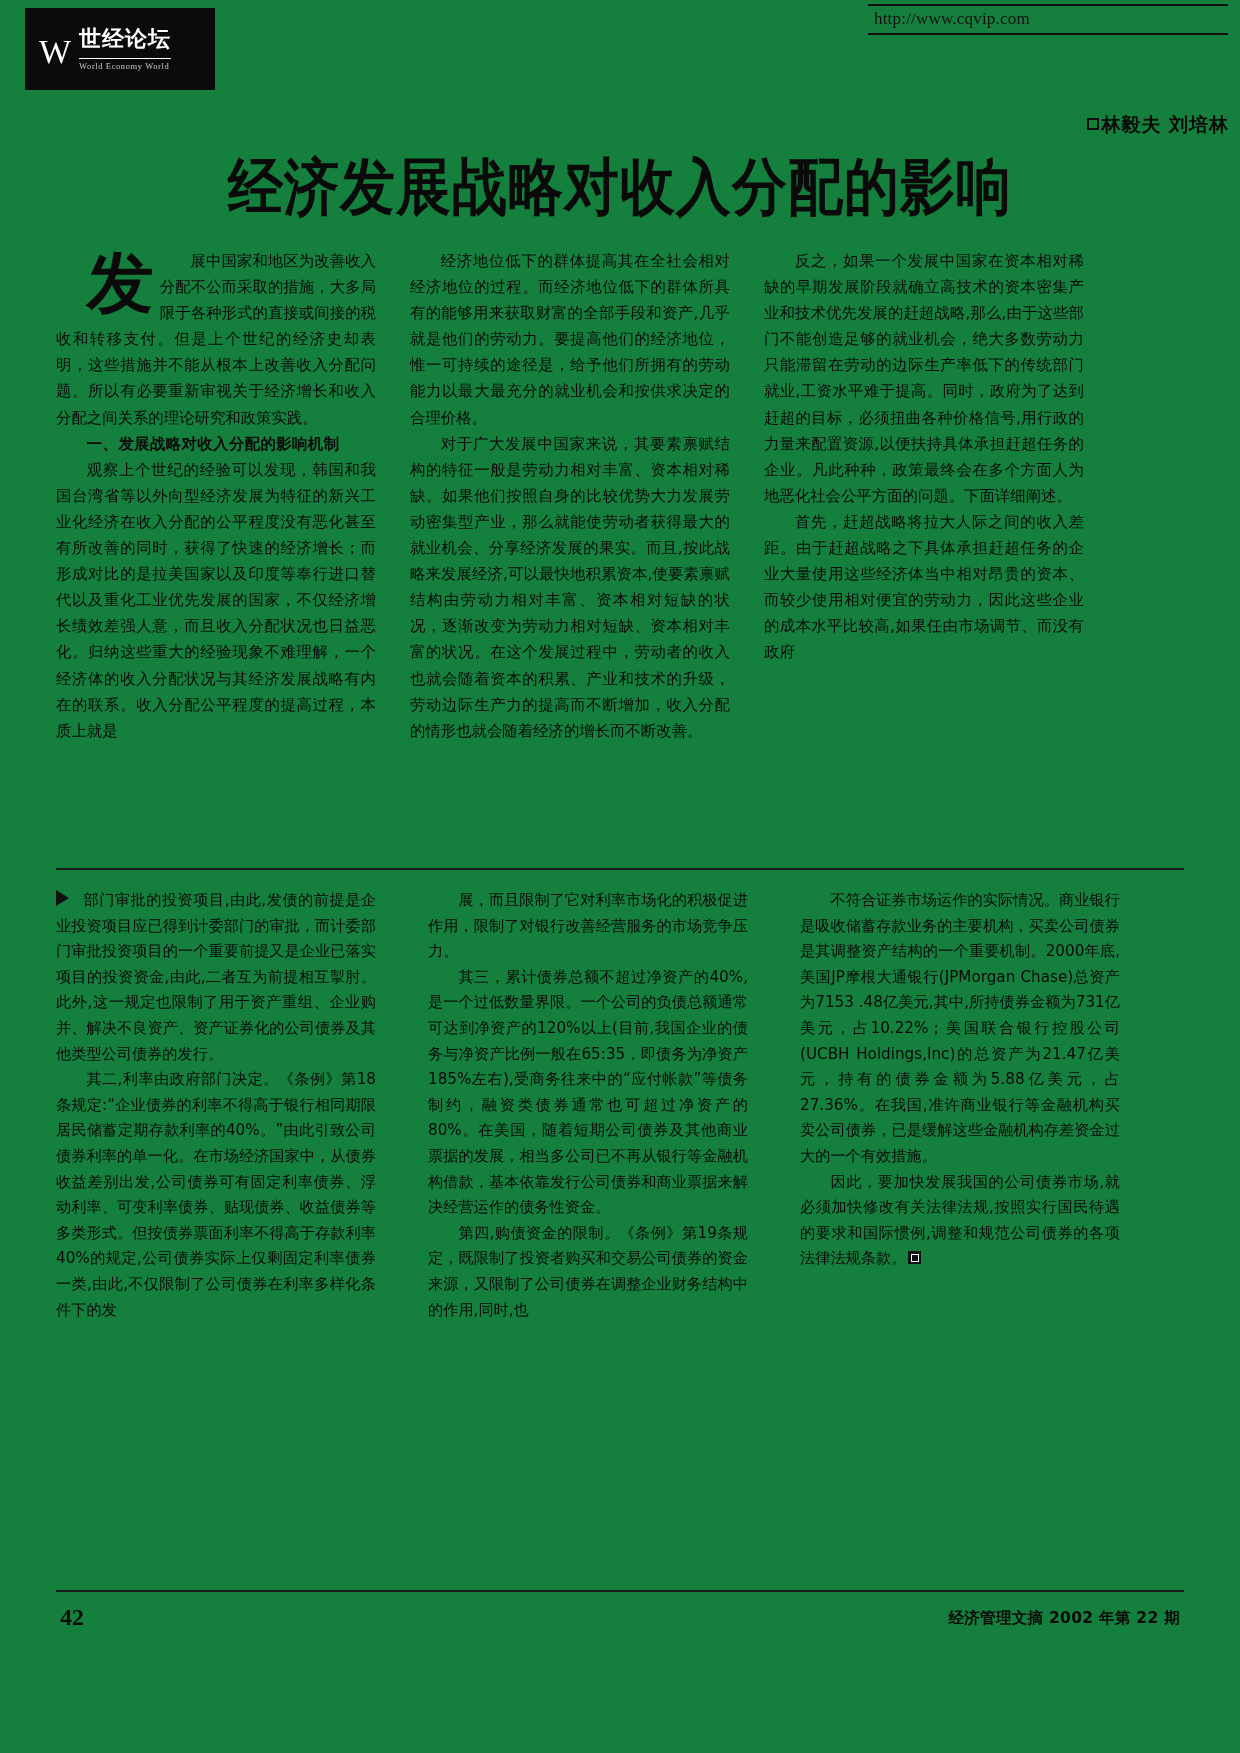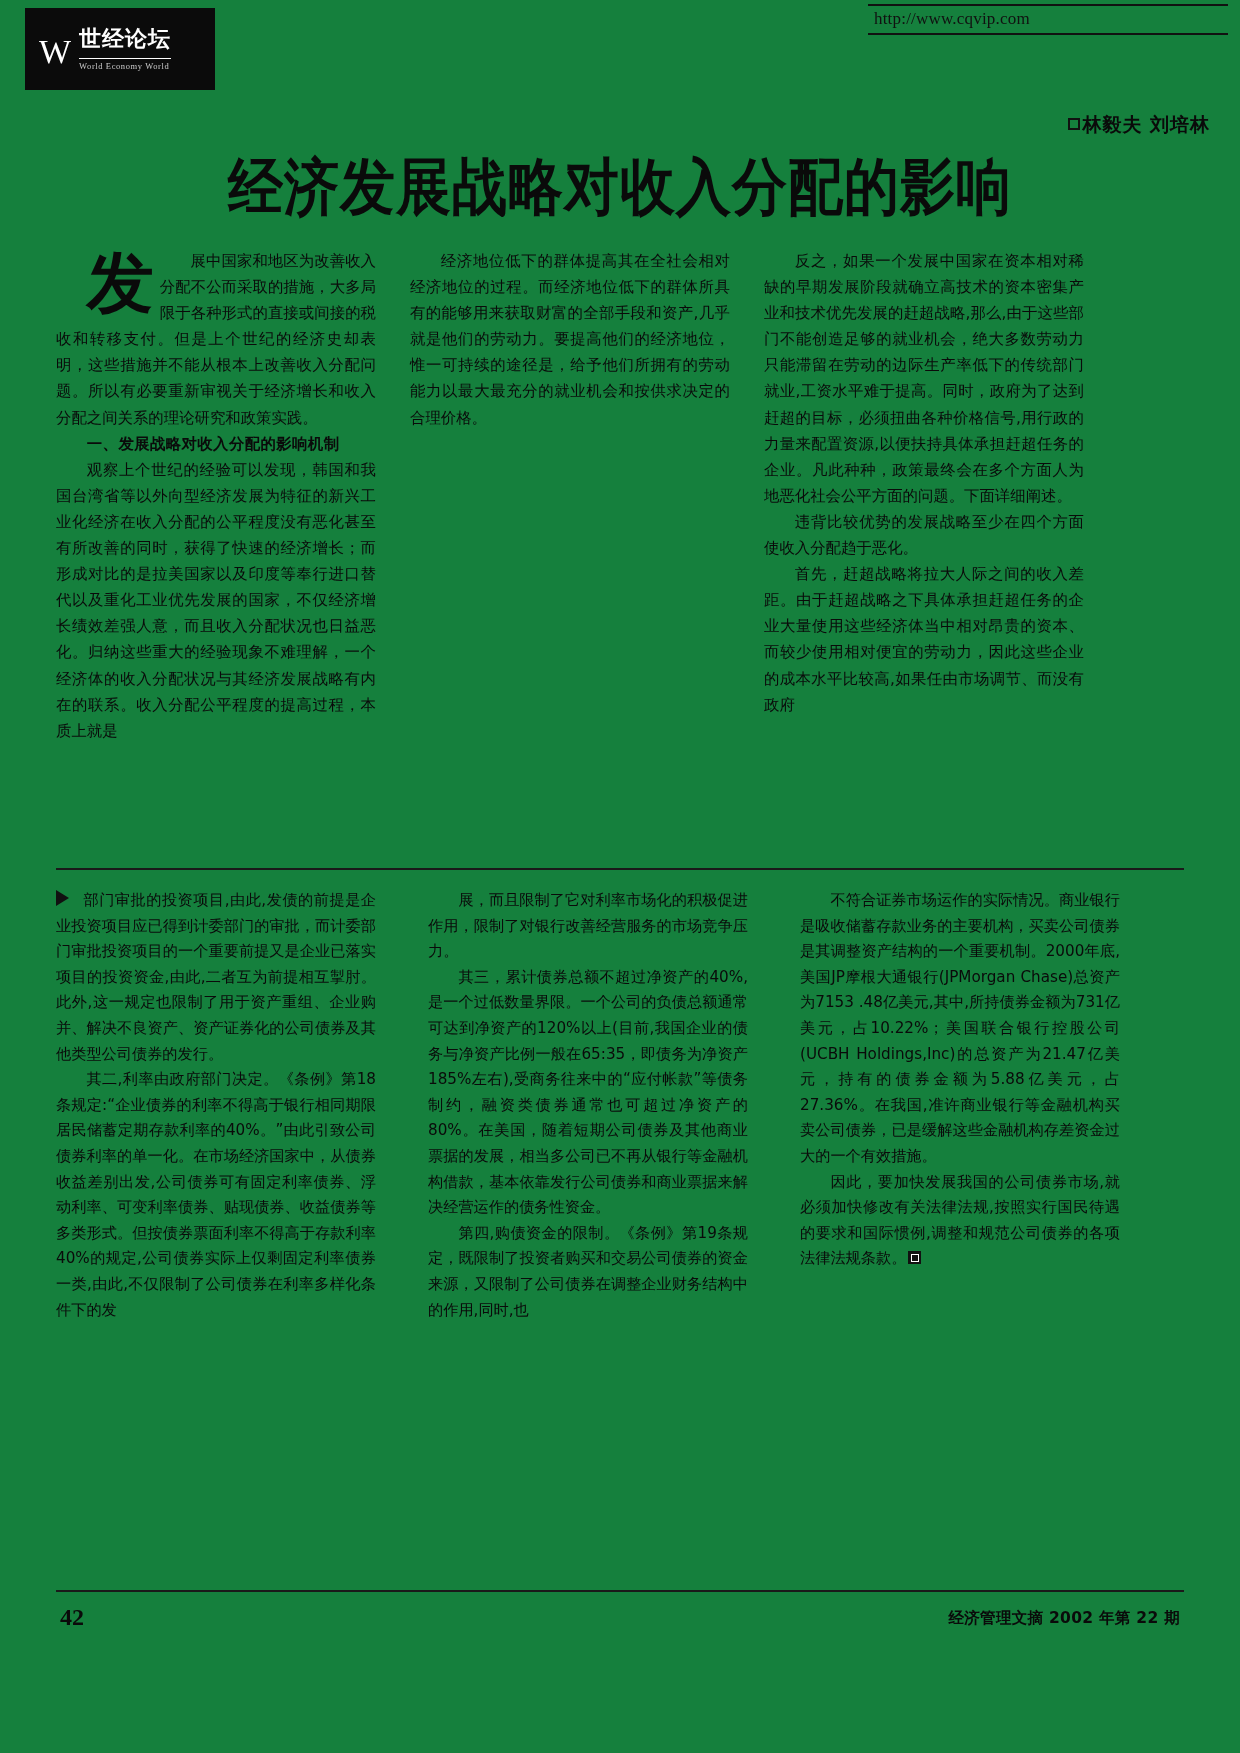--- a/index.html
+++ b/index.html
@@ -82,21 +82,21 @@
     font-family: "Liberation Serif", "DejaVu Serif", serif;
     font-size: 8.5px;
     letter-spacing: .6px;
     margin-top: 2px;
     opacity: .82;
   }
 
   
   .authors {
     position: absolute;
-    right: 30px;
+    right: 11px;
     top: 112px;
     font-size: 19px;
     font-weight: bold;
     letter-spacing: 1px;
   }
   .author-mark {
     display: inline-block;
     width: 12px;
     height: 12px;
     border: 2px solid #111;
@@ -263,25 +263,25 @@
     <div class="col">
       <p class="dropcap-para">
         <span class="dropcap">发</span><span>展中国家和地区为改善收入分配不公而采取的措施，大多局限于各种形式的直接或间接的税收和转移支付。但是上个世纪的经济史却表明，这些措施并不能从根本上改善收入分配问题。所以有必要重新审视关于经济增长和收入分配之间关系的理论研究和政策实践。</span>
       </p>
       <p class="head">一、发展战略对收入分配的影响机制</p>
       <p>观察上个世纪的经验可以发现，韩国和我国台湾省等以外向型经济发展为特征的新兴工业化经济在收入分配的公平程度没有恶化甚至有所改善的同时，获得了快速的经济增长；而形成对比的是拉美国家以及印度等奉行进口替代以及重化工业优先发展的国家，不仅经济增长绩效差强人意，而且收入分配状况也日益恶化。归纳这些重大的经验现象不难理解，一个经济体的收入分配状况与其经济发展战略有内在的联系。收入分配公平程度的提高过程，本质上就是</p>
     </div>
 
     <div class="col">
       <p>经济地位低下的群体提高其在全社会相对经济地位的过程。而经济地位低下的群体所具有的能够用来获取财富的全部手段和资产,几乎就是他们的劳动力。要提高他们的经济地位，惟一可持续的途径是，给予他们所拥有的劳动能力以最大最充分的就业机会和按供求决定的合理价格。</p>
+      <p>对于广大发展中国家来说，其要素禀赋结构的特征一般是劳动力相对丰富、资本相对稀缺。如果他们按照自身的比较优势大力发展劳动密集型产业，那么就能使劳动者获得最大的就业机会、分享经济发展的果实。而且,按此战略来发展经济,可以最快地积累资本,使要素禀赋结构由劳动力相对丰富、资本相对短缺的状况，逐渐改变为劳动力相对短缺、资本相对丰富的状况。在这个发展过程中，劳动者的收入也就会随着资本的积累、产业和技术的升级，劳动边际生产力的提高而不断增加，收入分配的情形也就会随着经济的增长而不断改善。</p>
     </div>
 
     <div class="col">
       <p>反之，如果一个发展中国家在资本相对稀缺的早期发展阶段就确立高技术的资本密集产业和技术优先发展的赶超战略,那么,由于这些部门不能创造足够的就业机会，绝大多数劳动力只能滞留在劳动的边际生产率低下的传统部门就业,工资水平难于提高。同时，政府为了达到赶超的目标，必须扭曲各种价格信号,用行政的力量来配置资源,以便扶持具体承担赶超任务的企业。凡此种种，政策最终会在多个方面人为地恶化社会公平方面的问题。下面详细阐述。</p>
-      <p>违背比较优势的发展战略至少在四个方面使收入分配趋于恶化。</p>
       <p>首先，赶超战略将拉大人际之间的收入差距。由于赶超战略之下具体承担赶超任务的企业大量使用这些经济体当中相对昂贵的资本、而较少使用相对便宜的劳动力，因此这些企业的成本水平比较高,如果任由市场调节、而没有政府</p>
     </div>
   </div>
 
   <div class="divider"></div>
 
   <div class="article-two">
 
     <div class="col">
       <p class="noindent"><span class="tri"></span><span>部门审批的投资项目,由此,发债的前提是企业投资项目应已得到计委部门的审批，而计委部门审批投资项目的一个重要前提又是企业已落实项目的投资资金,由此,二者互为前提相互掣肘。此外,这一规定也限制了用于资产重组、企业购并、解决不良资产、资产证券化的公司债券及其他类型公司债券的发行。</span></p>

